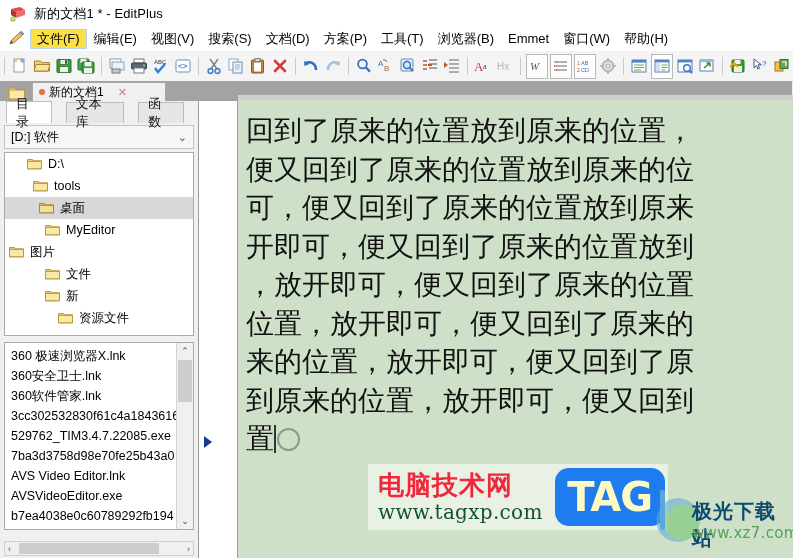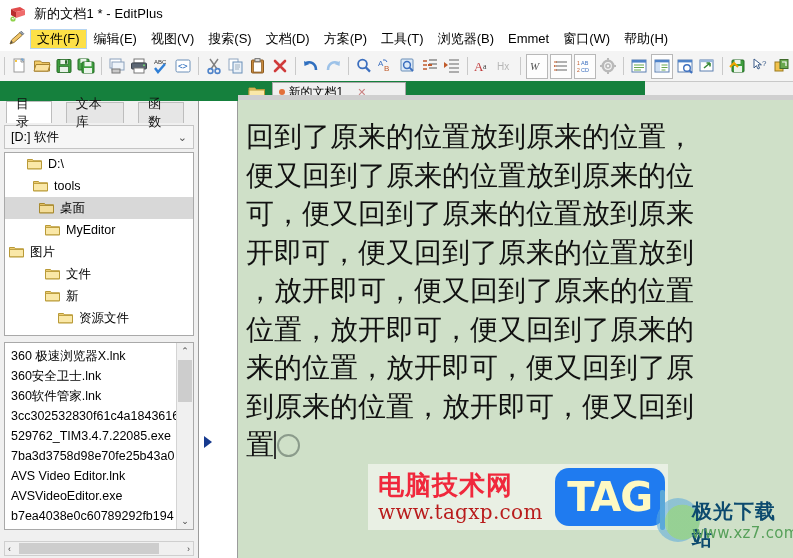--- a/index.html
+++ b/index.html
@@ -48,23 +48,23 @@
   .tb{
     width:23px;height:23px;margin:0 1px;position:relative;
     display:flex;align-items:center;justify-content:center;
     font-size:13px;line-height:1;
   }
   .tb.framed{border:1px solid #b8b8b8;background:#fdfdfd;}
   .tb-sep{width:1px;height:18px;background:#c9c9c9;margin:0 4px;flex:0 0 auto;}
 
   
   .tabstrip{
-    position:absolute;left:0;top:81px;width:645px;height:20px;
-    background:#15803d;
-    display:flex;align-items:flex-end;justify-content:center;
+    position:absolute;left:0;top:81px;width:792px;height:20px;
+    background:#a3a3a3;
+    display:flex;align-items:flex-end;
   }
   .tabstrip-folder{
     width:18px;height:16px;margin-left:8px;margin-right:6px;position:relative;flex:0 0 auto;
   }
   .doctab{
     height:18px;min-width:120px;background:#f0f0f0;
     border:1px solid #a8a8a8;border-bottom:none;
     display:flex;align-items:center;gap:4px;padding:0 6px;
     font-size:12px;
   }
@@ -133,41 +133,41 @@
   .editor-top-rule{
     position:absolute;left:238px;top:95px;width:555px;height:5px;background:#cfcfcf;
   }
   .editor{
     position:absolute;left:238px;top:100px;width:555px;height:458px;
     background:#cfe0c8;overflow:hidden;
   }
   .editor-text{
     font-family:"DejaVu Serif","Liberation Serif",serif;
     font-size:28px;line-height:38.5px;color:#111;
-    padding:18px 0 0 8px;white-space:nowrap;
+    padding:12px 0 0 8px;white-space:nowrap;
   }
   .caret{display:inline-block;width:2px;height:28px;background:#333;vertical-align:-5px;}
   .eofmark{
     display:inline-block;width:19px;height:19px;border:2px solid #8b9b8b;border-radius:50%;
     vertical-align:-3px;margin-left:1px;
   }
 
   
   .wm-tag{
     position:absolute;left:368px;top:464px;width:300px;height:66px;
     background:rgba(238,243,234,0.82);display:flex;align-items:center;
   }
   .wm-tag-left{padding-left:10px;}
   .wm-cn{
     font-family:"DejaVu Sans","Liberation Sans",sans-serif;
     font-size:26px;font-weight:bold;color:#f0283c;letter-spacing:1px;line-height:30px;
   }
   .wm-url{
     font-family:"DejaVu Serif","Liberation Serif",serif;
-    font-size:20px;color:#b91c1c;line-height:24px;letter-spacing:0.3px;
+    font-size:20px;color:#14532d;line-height:24px;letter-spacing:0.3px;
   }
   .wm-tagbox{
     margin-left:12px;width:110px;height:58px;background:#1f7bf0;border-radius:14px;
     display:flex;align-items:center;justify-content:center;
     font-family:"DejaVu Sans","Liberation Sans",sans-serif;
     font-size:40px;font-weight:bold;color:#fef9c3;letter-spacing:-1px;
   }
   .wm-xz{
     position:absolute;left:660px;top:492px;width:133px;height:62px;
   }

